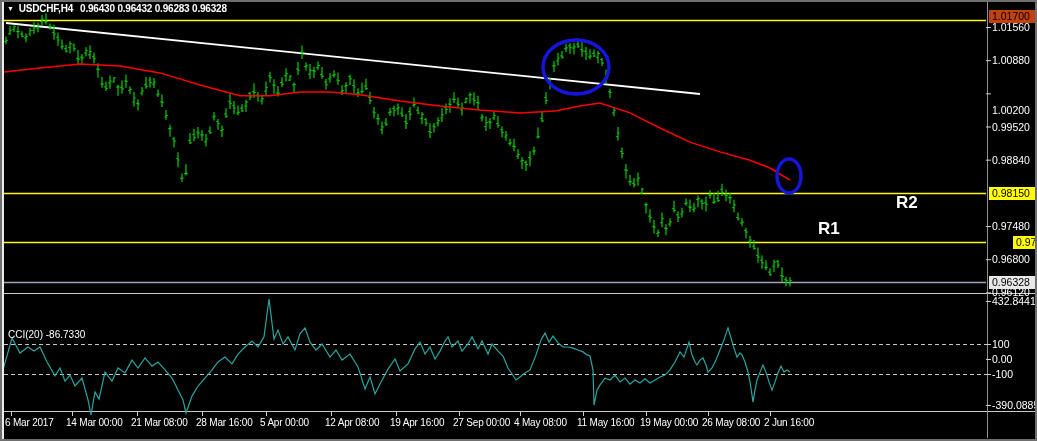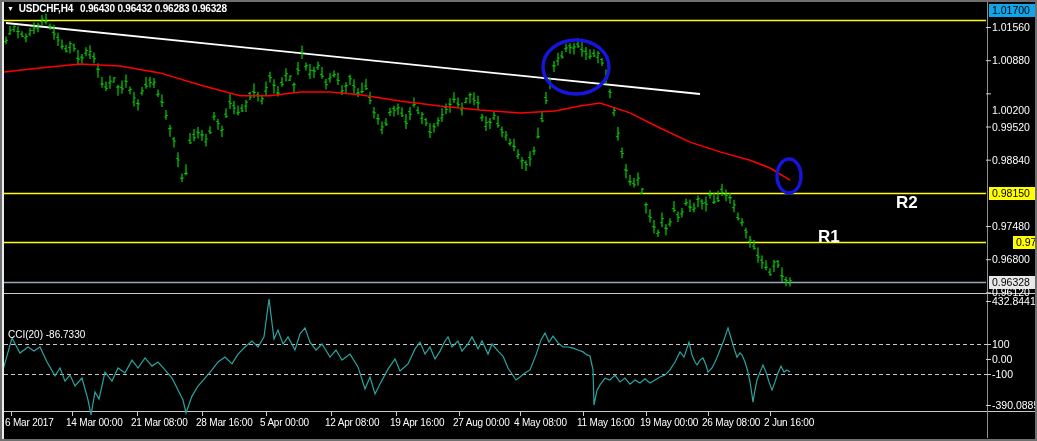--- a/index.html
+++ b/index.html
@@ -9,21 +9,21 @@
   svg#plot{position:absolute;left:0;top:0;z-index:1;}
   .title{position:absolute;left:7px;top:3px;color:#fff;
          font:bold 10px "Liberation Sans",sans-serif;letter-spacing:-0.2px;z-index:6;white-space:nowrap;}
   .tri{display:inline-block;font-size:7px;vertical-align:1px;margin-right:5px;color:#fff;}
   .quotes{margin-left:7px;font-weight:bold;}
   .cci-label{position:absolute;left:8px;top:297px;color:#fff;
              font:10px "Liberation Sans",sans-serif;z-index:6;white-space:nowrap;margin-top:32px;}
   .ann{position:absolute;color:#fff;font:bold 17px "Liberation Sans",sans-serif;z-index:7;white-space:nowrap;}
   .ann-false-break{left:613px;top:51px;}
   .ann-r2{left:896px;top:169px;margin-top:24px;}
-  .ann-r1{left:818px;top:219px;margin-top:8px;}
+  .ann-r1{left:818px;top:219px;}
   .axlbl{position:absolute;left:992px;color:#fff;
          font:10.5px "Liberation Sans",sans-serif;white-space:nowrap;z-index:5;}
   .axbox{position:absolute;left:989px;width:46px;height:13px;color:#000;box-sizing:border-box;
          font:10.5px/13px "Liberation Sans",sans-serif;padding-left:3px;z-index:5;white-space:nowrap;}
   .tlbl{position:absolute;top:417px;color:#fff;
         font:10px "Liberation Sans",sans-serif;white-space:nowrap;z-index:5;letter-spacing:-0.2px;}
   .b-top{position:absolute;left:0;top:0;width:1037px;height:2px;background:#6f6f6f;z-index:9;}
   .b-bottom{position:absolute;left:0;top:439px;width:1037px;height:2px;background:#6f6f6f;z-index:9;}
   .b-left{position:absolute;left:0;top:0;width:2px;height:441px;background:#6f6f6f;z-index:9;}
   .b-left-inner{position:absolute;left:2px;top:2px;width:2px;height:437px;background:#ececec;z-index:9;}
@@ -88,37 +88,37 @@
 
   <div id="labels">
       <div class="axlbl" style="top: 21px;">1.01560</div>
       <div class="axlbl" style="top: 54.1704px;">1.00880</div>
       <div class="axlbl" style="top: 104px;">1.00200</div>
       <div class="axlbl" style="top: 120.511px;">0.99520</div>
       <div class="axlbl" style="top: 153.682px;">0.98840</div>
       <div class="axlbl" style="top: 220.022px;">0.97480</div>
       <div class="axlbl" style="top: 253.193px;">0.96800</div>
       <div class="axlbl" style="top: 286.363px;">0.96120</div>
-      <div class="axbox" style="top: 4px; background: #0ea5e9;">1.01700</div>
+      <div class="axbox" style="top: 10px; background: #c2410c;">1.01700</div>
       <div class="axbox" style="top: 186.84px; background: rgb(255, 255, 0);">0.98150</div>
       <div class="axbox" style="top: 235.62px; background: rgb(255, 255, 0); margin-left: 24px;">0.97150</div>
       <div class="axbox" style="top: 275.717px; background: rgb(232, 232, 232);">0.96328</div>
       <div class="axlbl" style="top: 295px;">432.8441</div>
       <div class="axlbl" style="top: 338px;">100</div>
       <div class="axlbl" style="top: 353px;">0.00</div>
       <div class="axlbl" style="top: 368px;">-100</div>
       <div class="axlbl" style="top: 399px;">-390.0885</div>
       <div class="tlbl" style="top: 417px; left: 5px;">6 Mar 2017</div>
       <div class="tlbl" style="top: 417px; left: 66px;">14 Mar 00:00</div>
       <div class="tlbl" style="top: 417px; left: 131px;">21 Mar 08:00</div>
       <div class="tlbl" style="top: 417px; left: 196px;">28 Mar 16:00</div>
       <div class="tlbl" style="top: 417px; left: 260px;">5 Apr 00:00</div>
       <div class="tlbl" style="top: 417px; left: 325px;">12 Apr 08:00</div>
       <div class="tlbl" style="top: 417px; left: 390px;">19 Apr 16:00</div>
-      <div class="tlbl" style="top: 417px; left: 453px;">27 Aug 00:00</div>
+      <div class="tlbl" style="top: 417px; left: 453px;">27 Sep 00:00</div>
       <div class="tlbl" style="top: 417px; left: 514px;">4 May 08:00</div>
       <div class="tlbl" style="top: 417px; left: 577px;">11 May 16:00</div>
       <div class="tlbl" style="top: 417px; left: 640px;">19 May 00:00</div>
       <div class="tlbl" style="top: 417px; left: 702px;">26 May 08:00</div>
       <div class="tlbl" style="top: 417px; left: 764px;">2 Jun 16:00</div>
     </div>
 
   <div class="b-top"></div>
   <div class="b-bottom"></div>
   <div class="b-left"></div>

